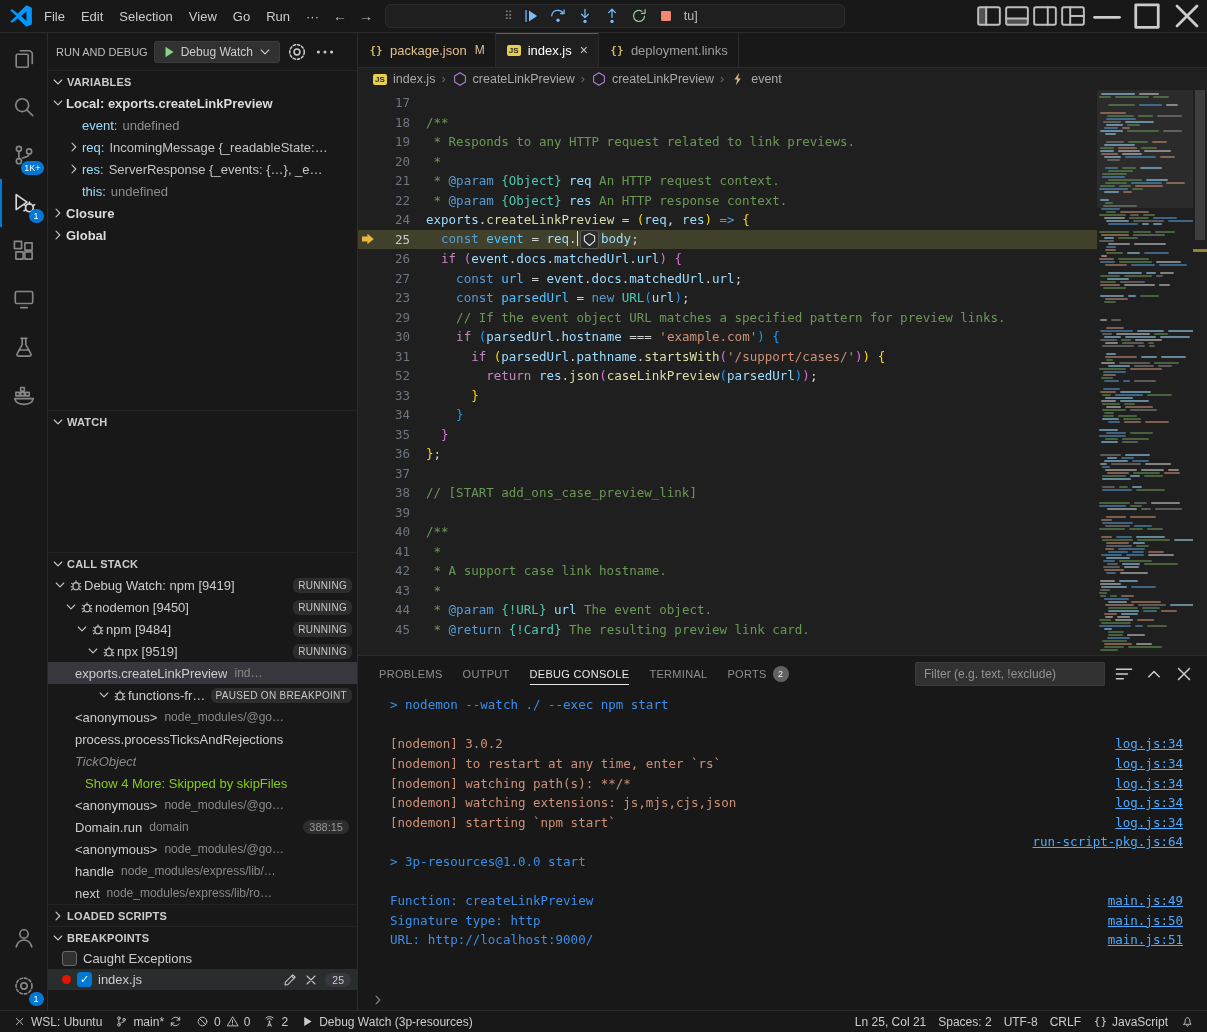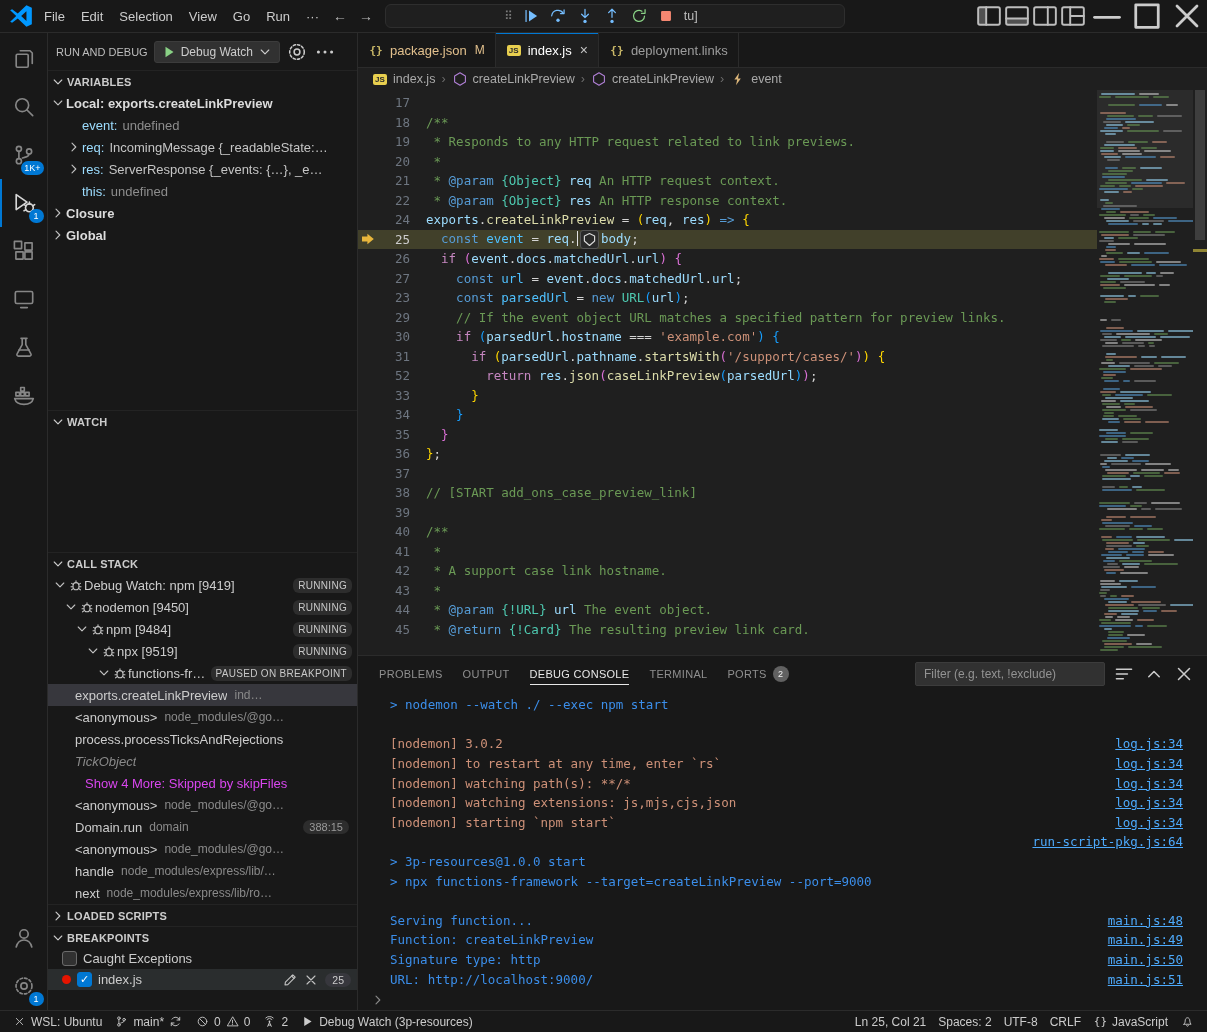--- a/index.html
+++ b/index.html
@@ -42,21 +42,21 @@
 .trow.sel{background:#37373d}
 .scope-name{font-weight:bold;color:#dcdcdc;overflow:hidden;text-overflow:ellipsis}
 .var-name{color:#9cdcfe;margin-right:5px}
 .var-val{color:#c5c5c5;overflow:hidden;text-overflow:ellipsis}
 .var-val.undef{color:#8d8d8d}
 .cs-label{overflow:hidden;text-overflow:ellipsis}
 .cs-label.dim{color:#8a8a8a;font-style:italic}
 .cs-detail{color:#8a8a8a;font-size:12px;margin-left:7px;overflow:hidden;text-overflow:ellipsis}
 .cs-badge{margin-left:auto;margin-right:5px;background:#2d2d2d;color:#c8c8c8;font-size:10px;padding:2px 5px;border-radius:6px;letter-spacing:.3px;flex:none}
 .cs-pos{margin-left:auto;margin-right:8px;color:#9a9a9a;font-size:11px;background:#2d2d2d;padding:1px 6px;border-radius:8px;flex:none}
-.cs-link{color:#d946ef}
+.cs-link{color:#84cc16}
 .bp-row{padding-left:14px;gap:6px;height:21px}
 .bp-file{background:#2a2d2e}
 .cb{width:15px;height:15px;border:1px solid #6b6b6b;border-radius:3px;background:#313131;flex:none;display:flex;align-items:center;justify-content:center;font-size:11px;color:#fff}
 .cb.checked{background:#0078d4;border-color:#0078d4}
 .bp-dot{width:9px;height:9px;border-radius:50%;background:#e51400;flex:none}
 .bp-actions{margin-left:auto;display:flex;gap:5px;color:#bbb}
 .bp-line{background:#37373d;color:#ccc;font-size:10.5px;padding:1px 7px;border-radius:8px;margin-right:6px;flex:none}
 
 .editor-region{flex:1;display:flex;flex-direction:column;min-width:0;background:#1f1f1f}
 .tabbar{height:35px;flex:none;background:#181818;display:flex;align-items:stretch;border-bottom:1px solid #2b2b2b}
@@ -478,38 +478,38 @@
           </span>
           <span class="ic">
             <svg viewBox="0 0 16 16" fill="none" stroke="currentColor" stroke-width="1.1" stroke-linecap="round" stroke-linejoin="round">
               <ellipse cx="8" cy="9.2" rx="3" ry="3.6"></ellipse>
               <path d="M8 5.6V3.8M5.2 7.4L3.6 6.4M10.8 7.4l1.6-1M4.7 9.8H3M13 9.8h-1.7M5.2 11.6l-1.6 1.2M10.8 11.6l1.6 1.2"></path>
             </svg>
           </span>
           <span class="cs-label">npx [9519]</span>
           <span class="cs-badge">RUNNING</span>
         </div>
-        <div class="trow" style="padding-left:48px">
-          <span class="ic">
-            <svg viewBox="0 0 16 16" fill="none" stroke="currentColor" stroke-width="1.1" stroke-linecap="round" stroke-linejoin="round">
-              <path d="M4.2 6l3.8 3.8L11.8 6"></path>
-            </svg>
-          </span>
-          <span class="ic">
-            <svg viewBox="0 0 16 16" fill="none" stroke="currentColor" stroke-width="1.1" stroke-linecap="round" stroke-linejoin="round">
-              <ellipse cx="8" cy="9.2" rx="3" ry="3.6"></ellipse>
-              <path d="M8 5.6V3.8M5.2 7.4L3.6 6.4M10.8 7.4l1.6-1M4.7 9.8H3M13 9.8h-1.7M5.2 11.6l-1.6 1.2M10.8 11.6l1.6 1.2"></path>
-            </svg>
-          </span>
-          <span class="cs-label">functions-fra…</span>
-          <span class="cs-badge">PAUSED ON BREAKPOINT</span>
-        </div>
         <div class="trow sel" style="padding-left:27px">
           <span class="cs-label">exports.createLinkPreview</span>
           <span class="cs-detail">ind…</span>
+        </div>
+        <div class="trow" style="padding-left:48px">
+          <span class="ic">
+            <svg viewBox="0 0 16 16" fill="none" stroke="currentColor" stroke-width="1.1" stroke-linecap="round" stroke-linejoin="round">
+              <path d="M4.2 6l3.8 3.8L11.8 6"></path>
+            </svg>
+          </span>
+          <span class="ic">
+            <svg viewBox="0 0 16 16" fill="none" stroke="currentColor" stroke-width="1.1" stroke-linecap="round" stroke-linejoin="round">
+              <ellipse cx="8" cy="9.2" rx="3" ry="3.6"></ellipse>
+              <path d="M8 5.6V3.8M5.2 7.4L3.6 6.4M10.8 7.4l1.6-1M4.7 9.8H3M13 9.8h-1.7M5.2 11.6l-1.6 1.2M10.8 11.6l1.6 1.2"></path>
+            </svg>
+          </span>
+          <span class="cs-label">functions-fra…</span>
+          <span class="cs-badge">PAUSED ON BREAKPOINT</span>
         </div>
         <div class="trow" style="padding-left:27px">
           <span class="cs-label">&lt;anonymous&gt;</span>
           <span class="cs-detail">node_modules/@go…</span>
         </div>
         <div class="trow" style="padding-left:27px">
           <span class="cs-label">process.processTicksAndRejections</span>
         </div>
         <div class="trow" style="padding-left:27px">
           <span class="cs-label dim">TickObject</span>
@@ -1469,28 +1469,21 @@
               <span class="conlink">log.js:34</span>
             </div>
             <div class="conrow">
               <span class="context c-plain"></span>
               <span class="conlink">run-script-pkg.js:64</span>
             </div>
             <div class="conrow">
               <span class="context c-blue">&gt; 3p-resources@1.0.0 start</span>
             </div>
             <div class="conrow">
-              <span class="context c-blue">&gt; npx functions-framework --target=createLinkPreview --port=9000</span>
-            </div>
-            <div class="conrow">
               <span class="context c-plain"></span>
-            </div>
-            <div class="conrow">
-              <span class="context c-blue">Serving function...</span>
-              <span class="conlink">main.js:48</span>
             </div>
             <div class="conrow">
               <span class="context c-blue">Function: createLinkPreview</span>
               <span class="conlink">main.js:49</span>
             </div>
             <div class="conrow">
               <span class="context c-blue">Signature type: http</span>
               <span class="conlink">main.js:50</span>
             </div>
             <div class="conrow">

